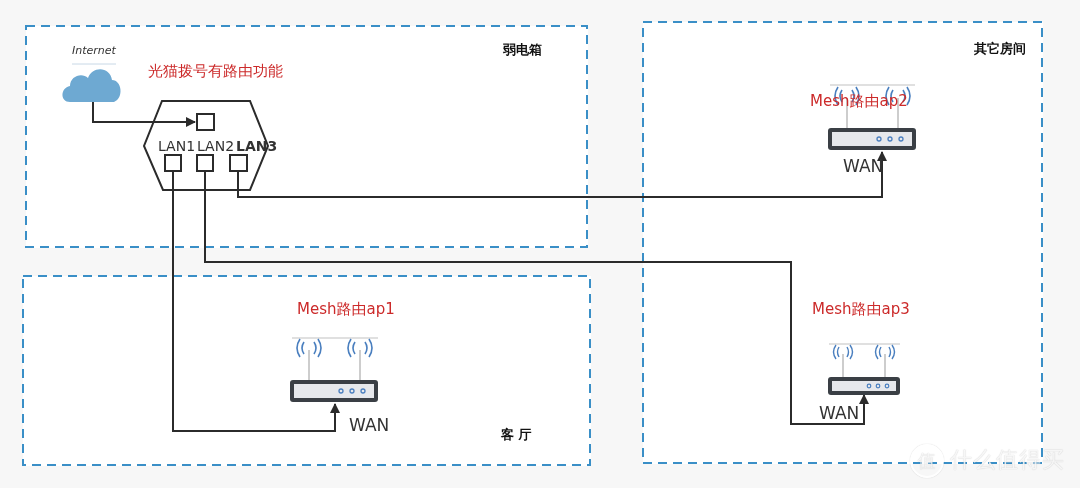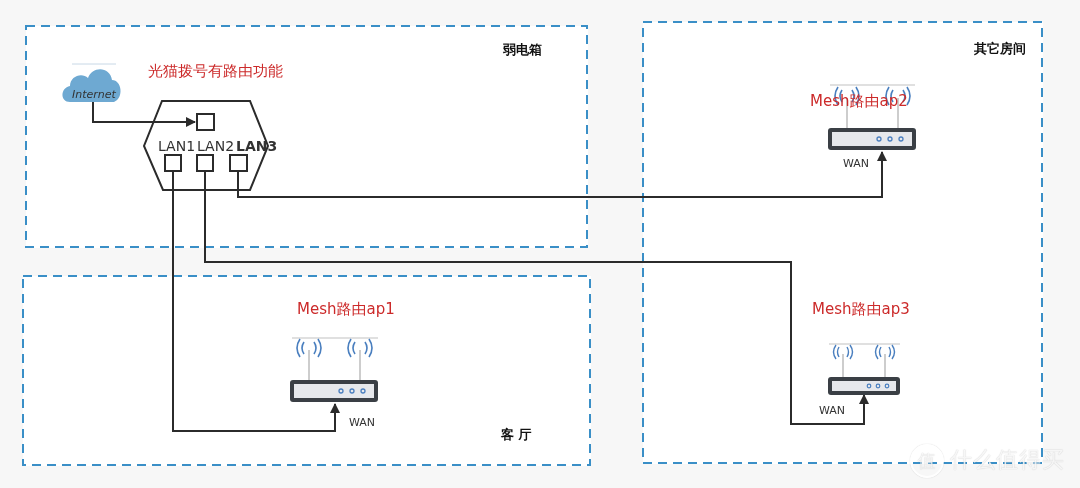--- a/index.html
+++ b/index.html
@@ -11,22 +11,22 @@
   .zone {
     position: absolute; box-sizing: border-box;
     background: #ffffff;
   }
   svg.canvas { position: absolute; left: 0; top: 0; }
   .label {
     position: absolute; white-space: nowrap; line-height: 1;
   }
   .zone-label { font-size: 13px; font-weight: bold; color: #111; }
   .red-label { font-size: 15px; color: #cc2a2a; }
-  .small-label { font-size: 11px; color: #333; }
-  .internet-label { font-size: 11px; font-style: italic; color: #333; margin-top: 44px; }
+  .small-label { font-size: 17px; color: #333; }
+  .internet-label { font-size: 11px; font-style: italic; color: #333; }
   .port-label { font-size: 14px; color: #333; }
   .watermark {
     position: absolute; left: 910px; top: 444px; font-size: 22px;
     color: rgba(255,255,255,0.85);
     text-shadow: 0 0 1px rgba(0,0,0,0.25);
     letter-spacing: 1px;
   }
   .wm-circle {
     display: inline-block; width: 30px; height: 30px; border-radius: 50%;
     border: 2px solid rgba(255,255,255,0.85);

